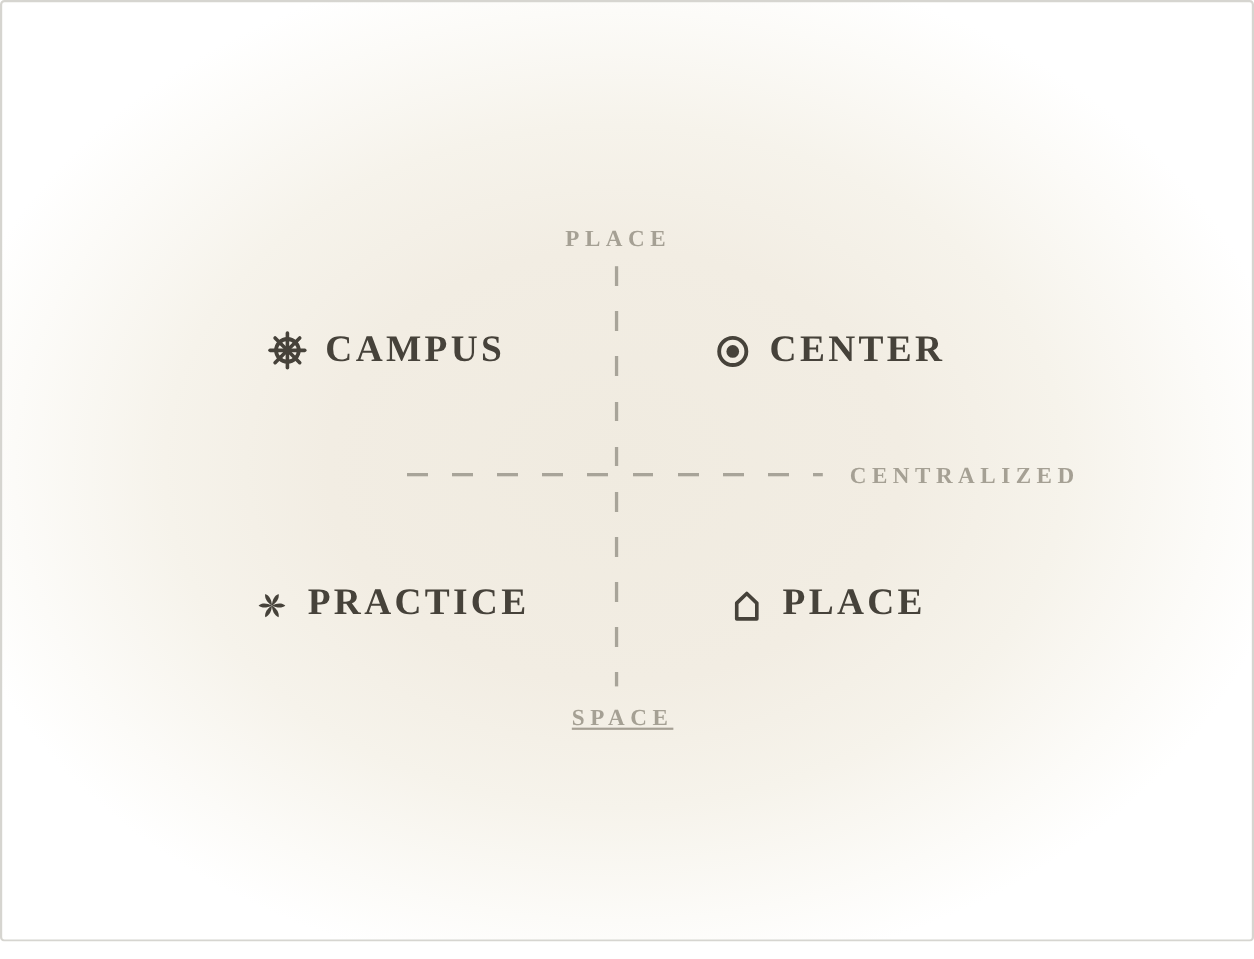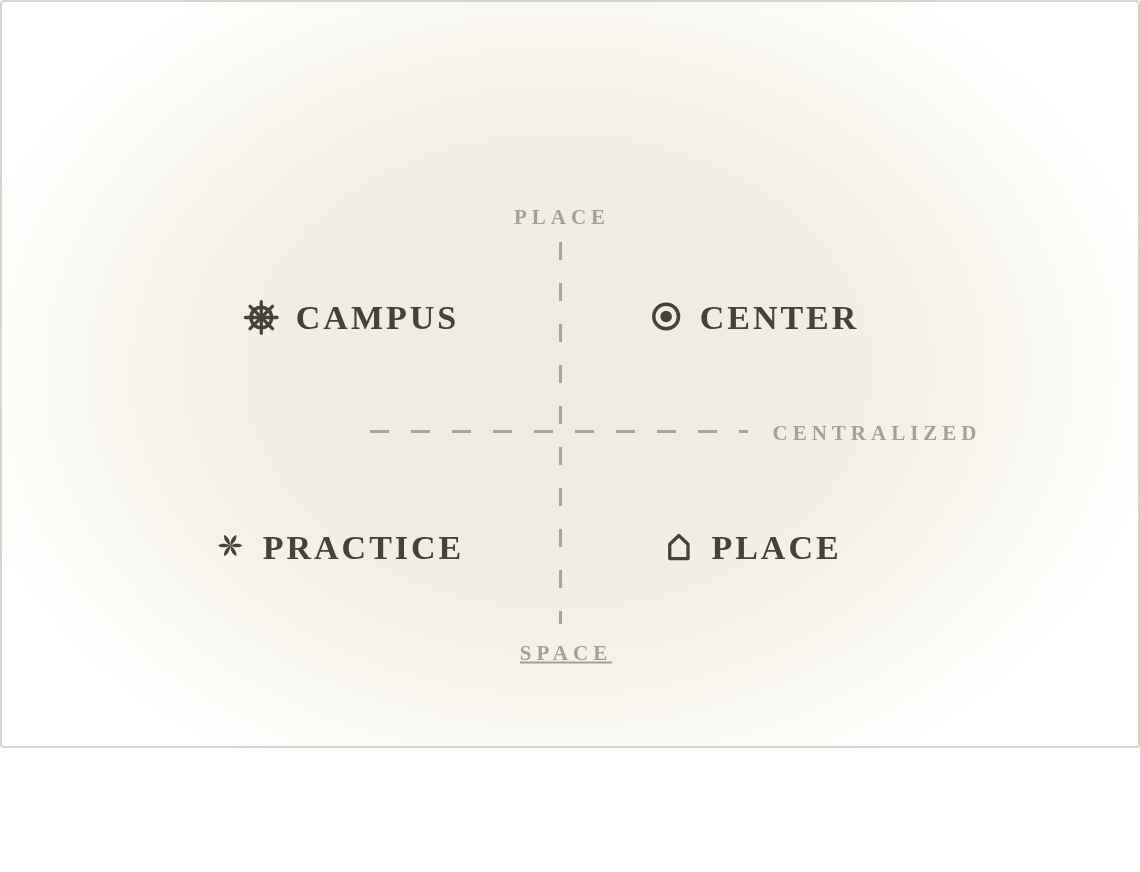--- a/index.html
+++ b/index.html
@@ -4,21 +4,21 @@
 <style>
   html, body {
     margin: 0;
     padding: 0;
     background: #ffffff;
     font-family: "Liberation Serif", "DejaVu Serif", serif;
   }
   .canvas {
     position: relative;
     width: 1140px;
-    height: 748px;
+    height: 856px;
     box-sizing: border-box;
     border: 2px solid #d6d5d0;
     border-radius: 4px;
     overflow: hidden;
     background:
       radial-gradient(ellipse 620px 470px at 49% 49.5%,
         #f0ebe0 0%, #f2ede3 42%, #f6f3eb 66%, #fcfbf8 88%, #ffffff 100%);
   }
 
   
@@ -51,29 +51,29 @@
     width: 378px; height: 3px;
     background: repeating-linear-gradient(
       to right, #a8a499 0 19px, transparent 19px 41px);
   }
 
   
   .quad {
     position: absolute;
     transform: translate(-50%, -50%);
     display: flex;
-    align-items: flex-start;
+    align-items: flex-end;
     gap: 16px;
     color: #46423a;
     white-space: nowrap;
     cursor: pointer;
   }
   .q-tl { left: 349px; top: 316px; }
   .q-tr { left: 752px; top: 316px; }
-  .q-bl { left: 337px; top: 546px; }
+  .q-bl { left: 354px; top: 546px; }
   .q-br { left: 750px; top: 546px; }
 
   .qicon {
     display: inline-flex;
     align-items: center;
     justify-content: center;
   }
   .qicon svg { display: block; }
 
   .qlabel {

